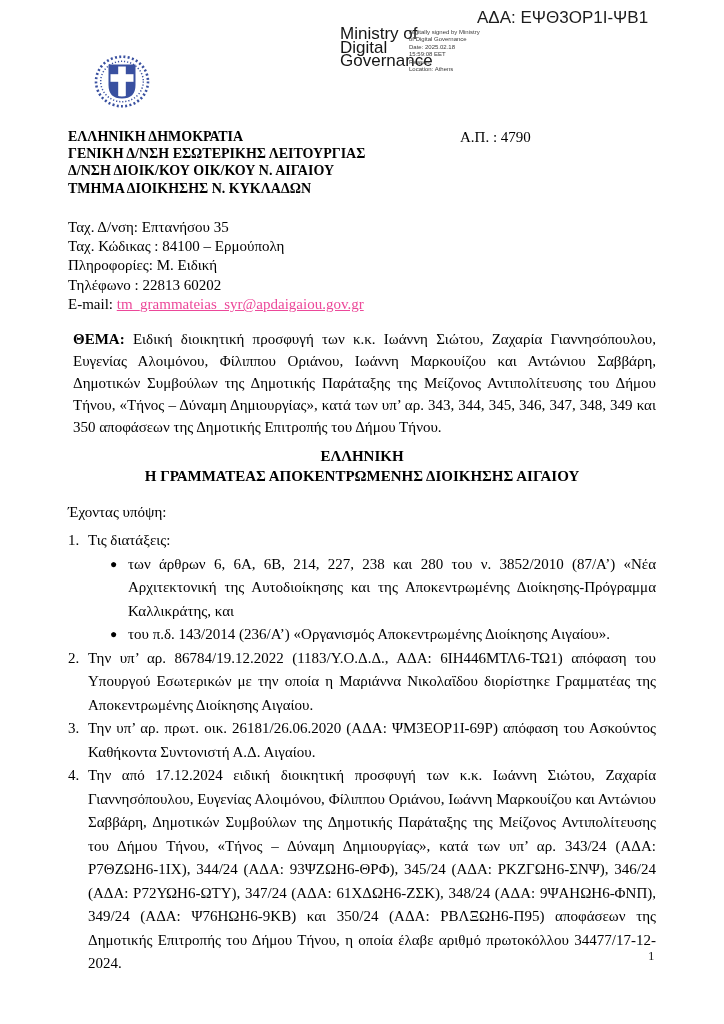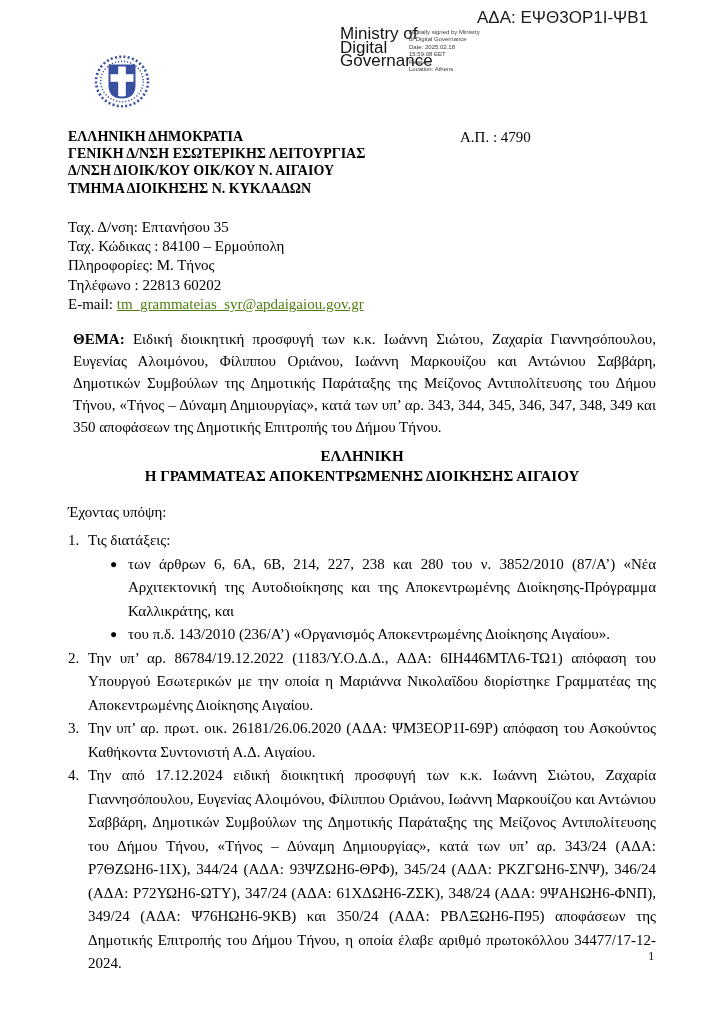--- a/index.html
+++ b/index.html
@@ -33,21 +33,21 @@
     font-family: "Liberation Sans", sans-serif;
     font-size: 6px; line-height: 7.4px; color: #3a3a3a;
   }
   .emblem { position: absolute; top: 55px; left: 94px; }
   
   .header-row { display: flex; justify-content: space-between; }
   .agency { font-weight: bold; font-size: 14px; line-height: 17.2px; white-space: nowrap; }
   .date-block { width: 196px; font-size: 15px; line-height: 19px; }
   
   .contact { margin-top: 21px; font-size: 15px; line-height: 19.3px; }
-  .contact a { color: #4d7c0f; text-decoration: underline; }
+  .contact a { color: #ec4899; text-decoration: underline; }
   
   .subject {
     margin-top: 14px; padding-left: 5px;
     font-size: 15px; line-height: 22px; text-align: justify;
   }
   .subject .label { font-weight: bold; }
   
   .decision { margin-top: 8px; text-align: center; font-weight: bold; font-size: 15px; line-height: 20px; }
   .having { margin-top: 16px; font-size: 15px; line-height: 20px; }
   
@@ -109,21 +109,21 @@
       <div>ΤΜΗΜΑ ΔΙΟΙΚΗΣΗΣ Ν. ΚΥΚΛΑΔΩΝ</div>
     </div>
     <div class="date-block">
       <div>Α.Π. : 4790</div>
     </div>
   </div>
 
   <div class="contact">
     <div>Ταχ. Δ/νση: Επτανήσου 35</div>
     <div>Ταχ. Κώδικας : 84100 – Ερμούπολη</div>
-    <div>Πληροφορίες: Μ. Τήνος</div>
+    <div>Πληροφορίες: Μ. Ειδική</div>
     <div>Τηλέφωνο : 22813 60202</div>
     <div><span>E-mail: </span><a href="#">tm_grammateias_syr@apdaigaiou.gov.gr</a></div>
   </div>
 
   <div class="subject"><span class="label">ΘΕΜΑ:</span><span> Ειδική διοικητική προσφυγή των κ.κ. Ιωάννη Σιώτου, Ζαχαρία Γιαννησόπουλου, Ευγενίας Αλοιμόνου, Φίλιππου Οριάνου, Ιωάννη Μαρκουίζου και Αντώνιου Σαββάρη, Δημοτικών Συμβούλων της Δημοτικής Παράταξης της Μείζονος Αντιπολίτευσης του Δήμου Τήνου, «Τήνος – Δύναμη Δημιουργίας», κατά των υπ’ αρ. 343, 344, 345, 346, 347, 348, 349 και 350 αποφάσεων της Δημοτικής Επιτροπής του Δήμου Τήνου.</span></div>
 
   <div class="decision">
     <div>ΕΛΛΗΝΙΚΗ</div>
     <div>Η ΓΡΑΜΜΑΤΕΑΣ ΑΠΟΚΕΝΤΡΩΜΕΝΗΣ ΔΙΟΙΚΗΣΗΣ ΑΙΓΑΙΟΥ</div>
   </div>
@@ -135,21 +135,21 @@
     <div class="li">
       <span class="num">1.</span>
       <div class="li-text">Τις διατάξεις:</div>
     </div>
     <div class="li bullet">
       <span class="bul">●</span>
       <div class="li-text">των άρθρων 6, 6Α, 6Β, 214, 227, 238 και 280 του ν. 3852/2010 (87/Α’) «Νέα Αρχιτεκτονική της Αυτοδιοίκησης και της Αποκεντρωμένης Διοίκησης-Πρόγραμμα Καλλικράτης, και</div>
     </div>
     <div class="li bullet">
       <span class="bul">●</span>
-      <div class="li-text">του π.δ. 143/2010 (236/Α’) «Οργανισμός Αποκεντρωμένης Διοίκησης Αιγαίου».</div>
+      <div class="li-text">του π.δ. 143/2014 (236/Α’) «Οργανισμός Αποκεντρωμένης Διοίκησης Αιγαίου».</div>
     </div>
 
     <div class="li">
       <span class="num">2.</span>
       <div class="li-text">Την υπ’ αρ. 86784/19.12.2022 (1183/Υ.Ο.Δ.Δ., ΑΔΑ: 6ΙΗ446ΜΤΛ6-ΤΩ1) απόφαση του Υπουργού Εσωτερικών με την οποία η Μαριάννα Νικολαΐδου διορίστηκε Γραμματέας της Αποκεντρωμένης Διοίκησης Αιγαίου.</div>
     </div>
 
     <div class="li">
       <span class="num">3.</span>
       <div class="li-text">Την υπ’ αρ. πρωτ. οικ. 26181/26.06.2020 (ΑΔΑ: ΨΜ3ΕΟΡ1Ι-69Ρ) απόφαση του Ασκούντος Καθήκοντα Συντονιστή Α.Δ. Αιγαίου.</div>

